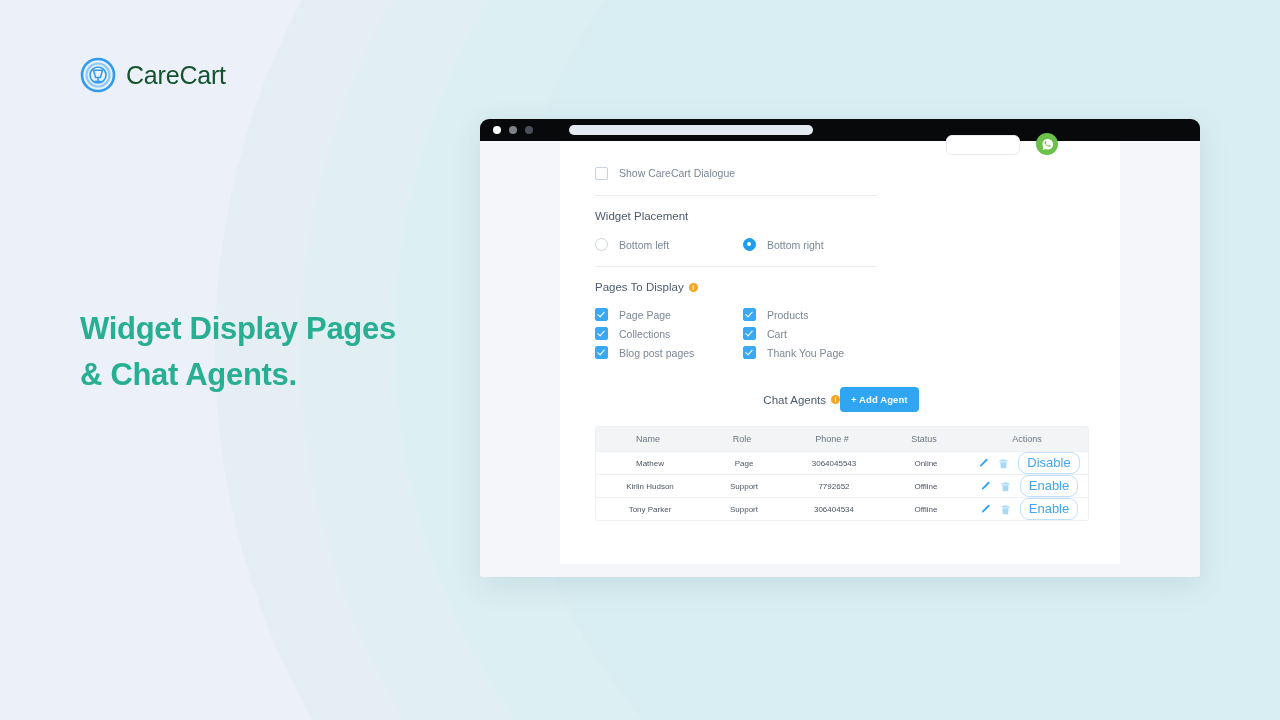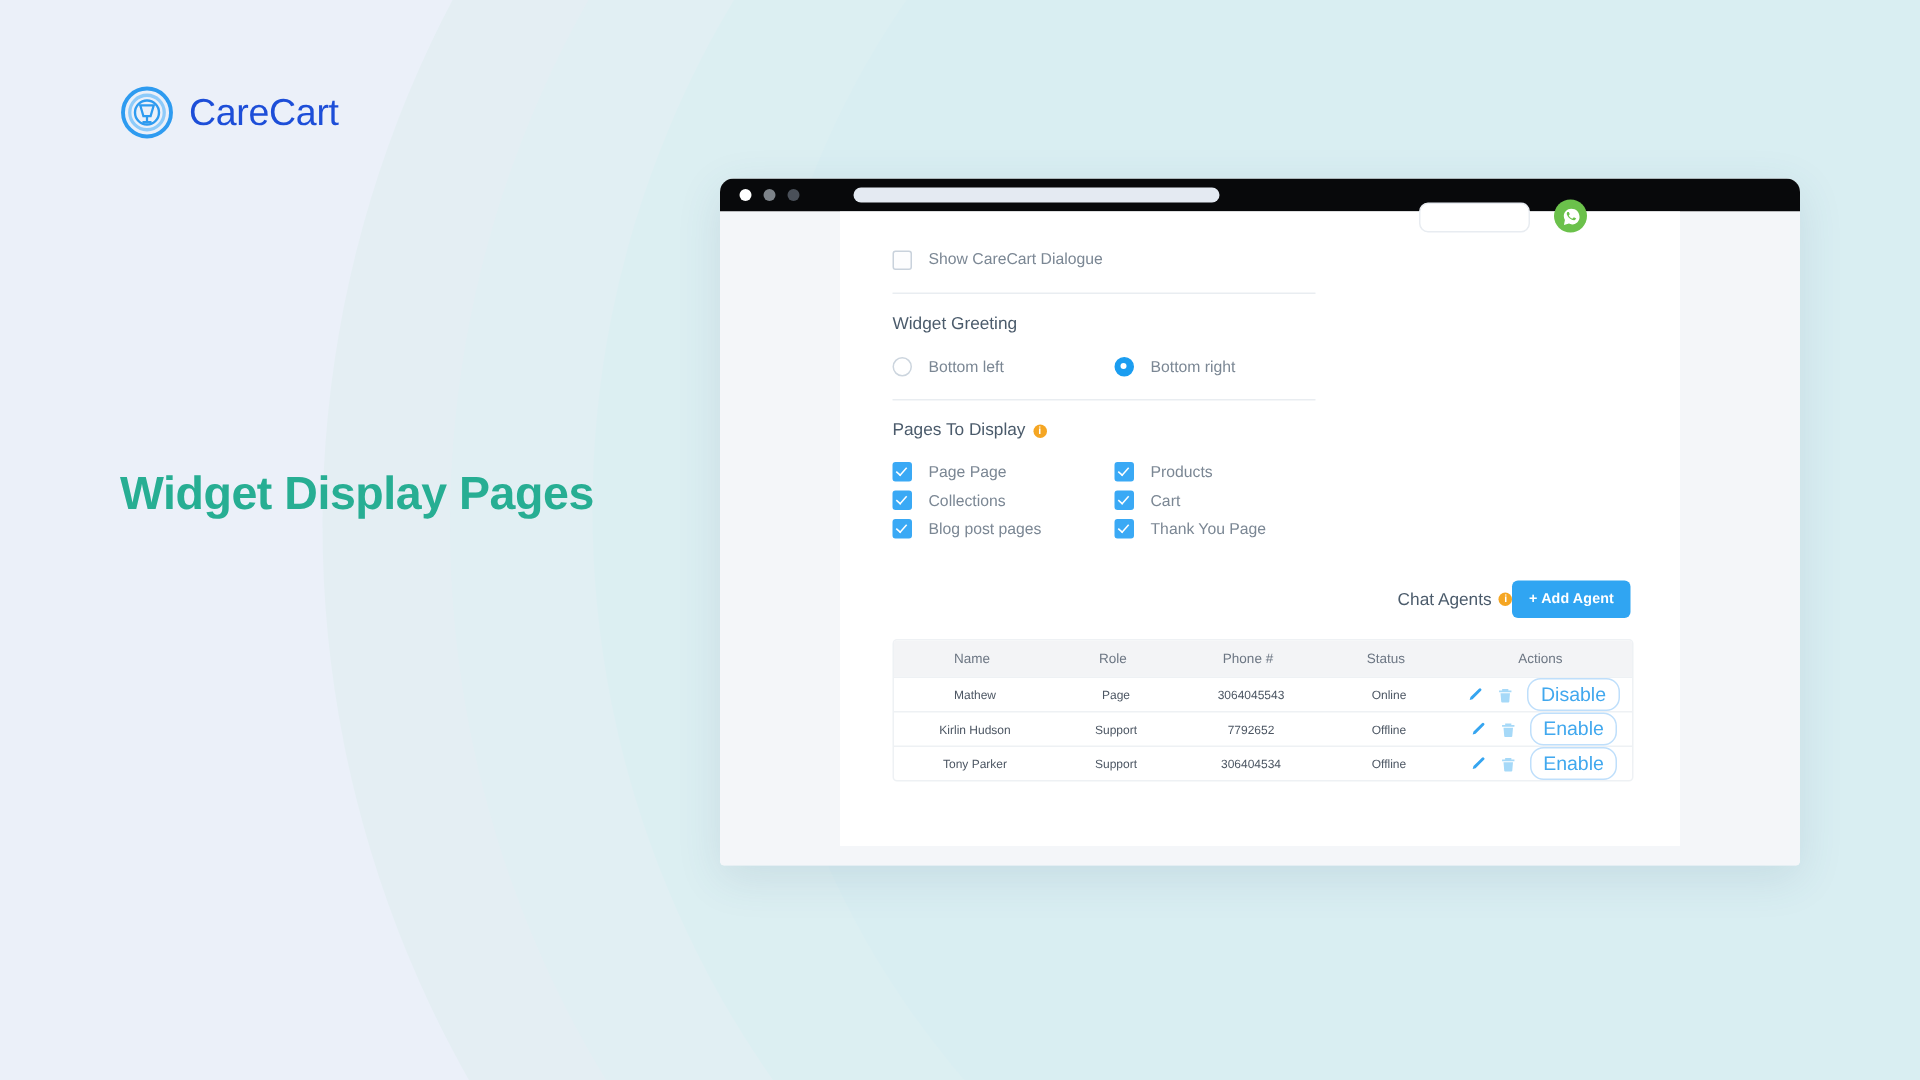--- a/index.html
+++ b/index.html
@@ -63,21 +63,21 @@
     align-items: center;
     gap: 10px;
   }
   .logo-mark {
     width: 36px;
     height: 36px;
     flex: 0 0 36px;
   }
   .logo-text {
     font-size: 25px;
-    color: #1d4ed8;
+    color: #14532d;
     letter-spacing: -0.2px;
   }
 
   
   .headline {
     position: absolute;
     left: 80px;
     top: 306px;
     width: 400px;
     font-size: 31px;
@@ -280,21 +280,21 @@
     display: flex;
     align-items: center;
     gap: 11px;
   }
 
   
   .agents-head {
     margin-top: 28px;
     display: flex;
     align-items: center;
-    justify-content: flex-end;
+    justify-content: center;
     width: 492px;
   }
   .btn-add {
     background: #30a5f2;
     color: #ffffff;
     font-size: 9.5px;
     font-weight: bold;
     padding: 7px 11px;
     border: none;
     border-radius: 4px;
@@ -376,20 +376,21 @@
       <path d="M13.5 13.2 L22.5 13.2 L20.4 20.4 L15.6 20.4 Z" fill="none" stroke="#2e9bf0" stroke-width="1.5"></path>
       <path d="M18 20.4 L18 24.2" stroke="#2e9bf0" stroke-width="1.5"></path>
       <path d="M15 24.4 L21 24.4" stroke="#2e9bf0" stroke-width="1.5"></path>
     </svg>
   </span>
   <span class="logo-text">CareCart</span>
 </div>
 
 <div class="headline">
   <span class="line">Widget Display Pages</span>
+  <span class="line">&amp; Chat Agents.</span>
 </div>
 
 <div class="browser">
 
   <div class="titlebar">
     <span class="dot dot-1"></span>
     <span class="dot dot-2"></span>
     <span class="dot dot-3"></span>
     <span class="urlbar" title=""></span>
   </div>
@@ -407,21 +408,21 @@
       <div class="content">
 
         <div class="row-check">
           <span class="cb"></span>
           <span class="cb-label">Show CareCart Dialogue</span>
         </div>
 
         <div class="divider"></div>
 
         <div class="section-title">
-          <span>Widget Greeting</span>
+          <span>Widget Placement</span>
         </div>
 
         <div class="radio-row">
           <label class="radio-item">
             <span class="rb"></span>
             <span class="cb-label">Bottom left</span>
           </label>
           <label class="radio-item">
             <span class="rb selected"></span>
             <span class="cb-label">Bottom right</span>

